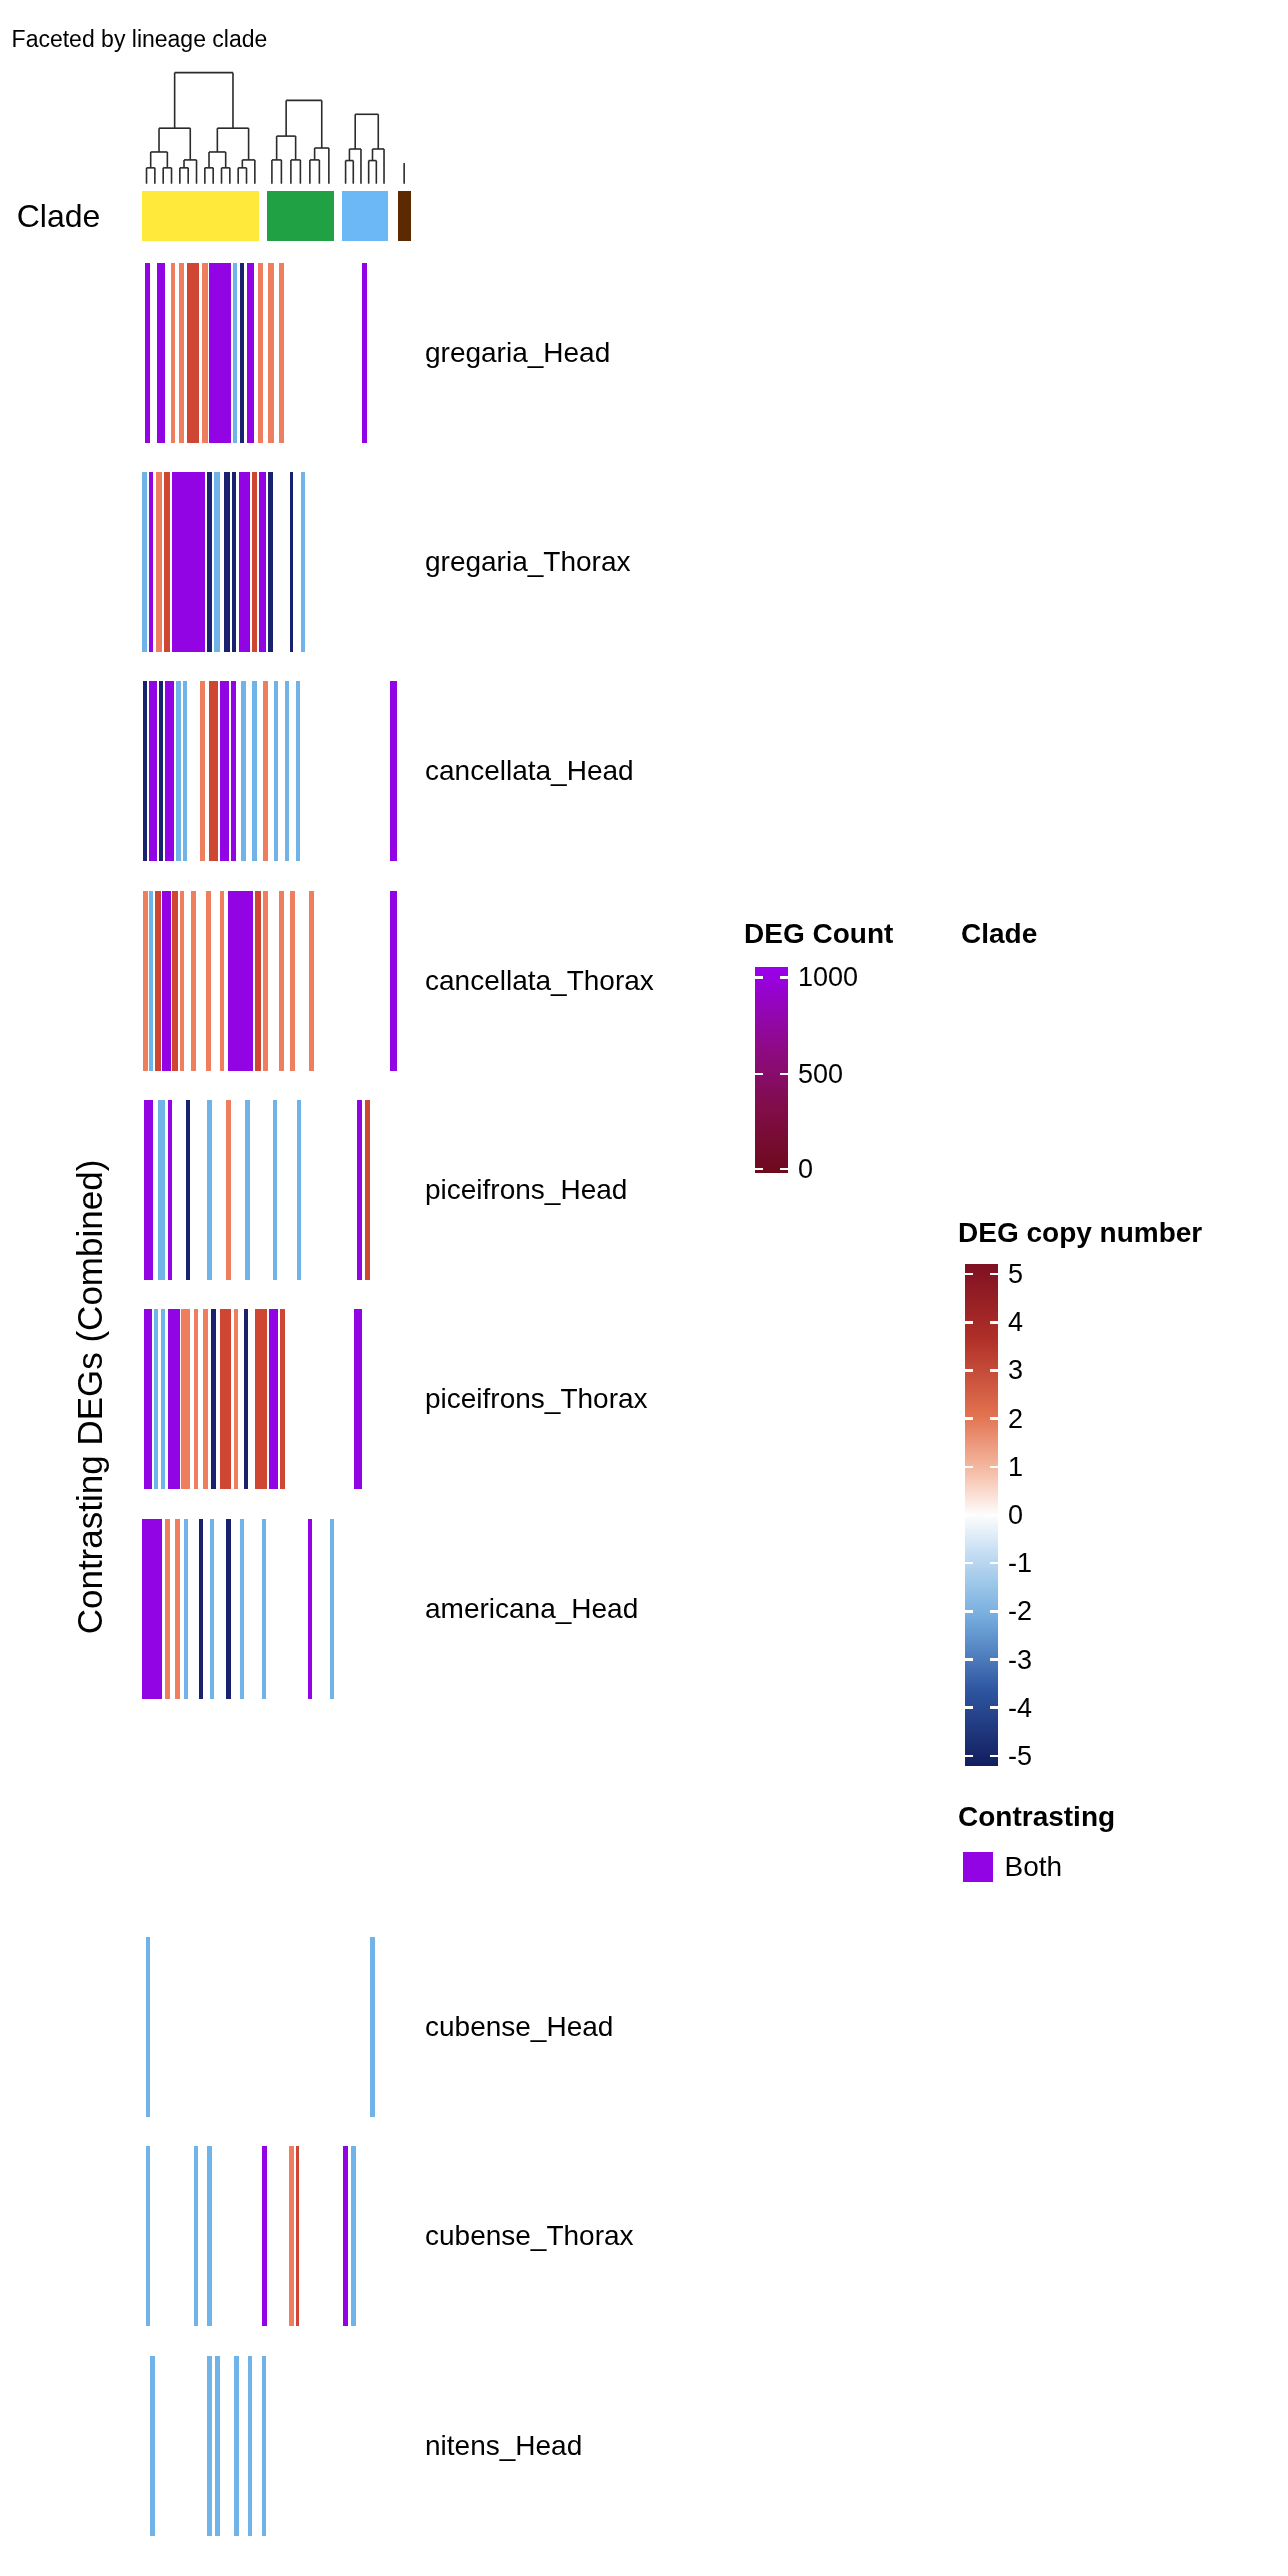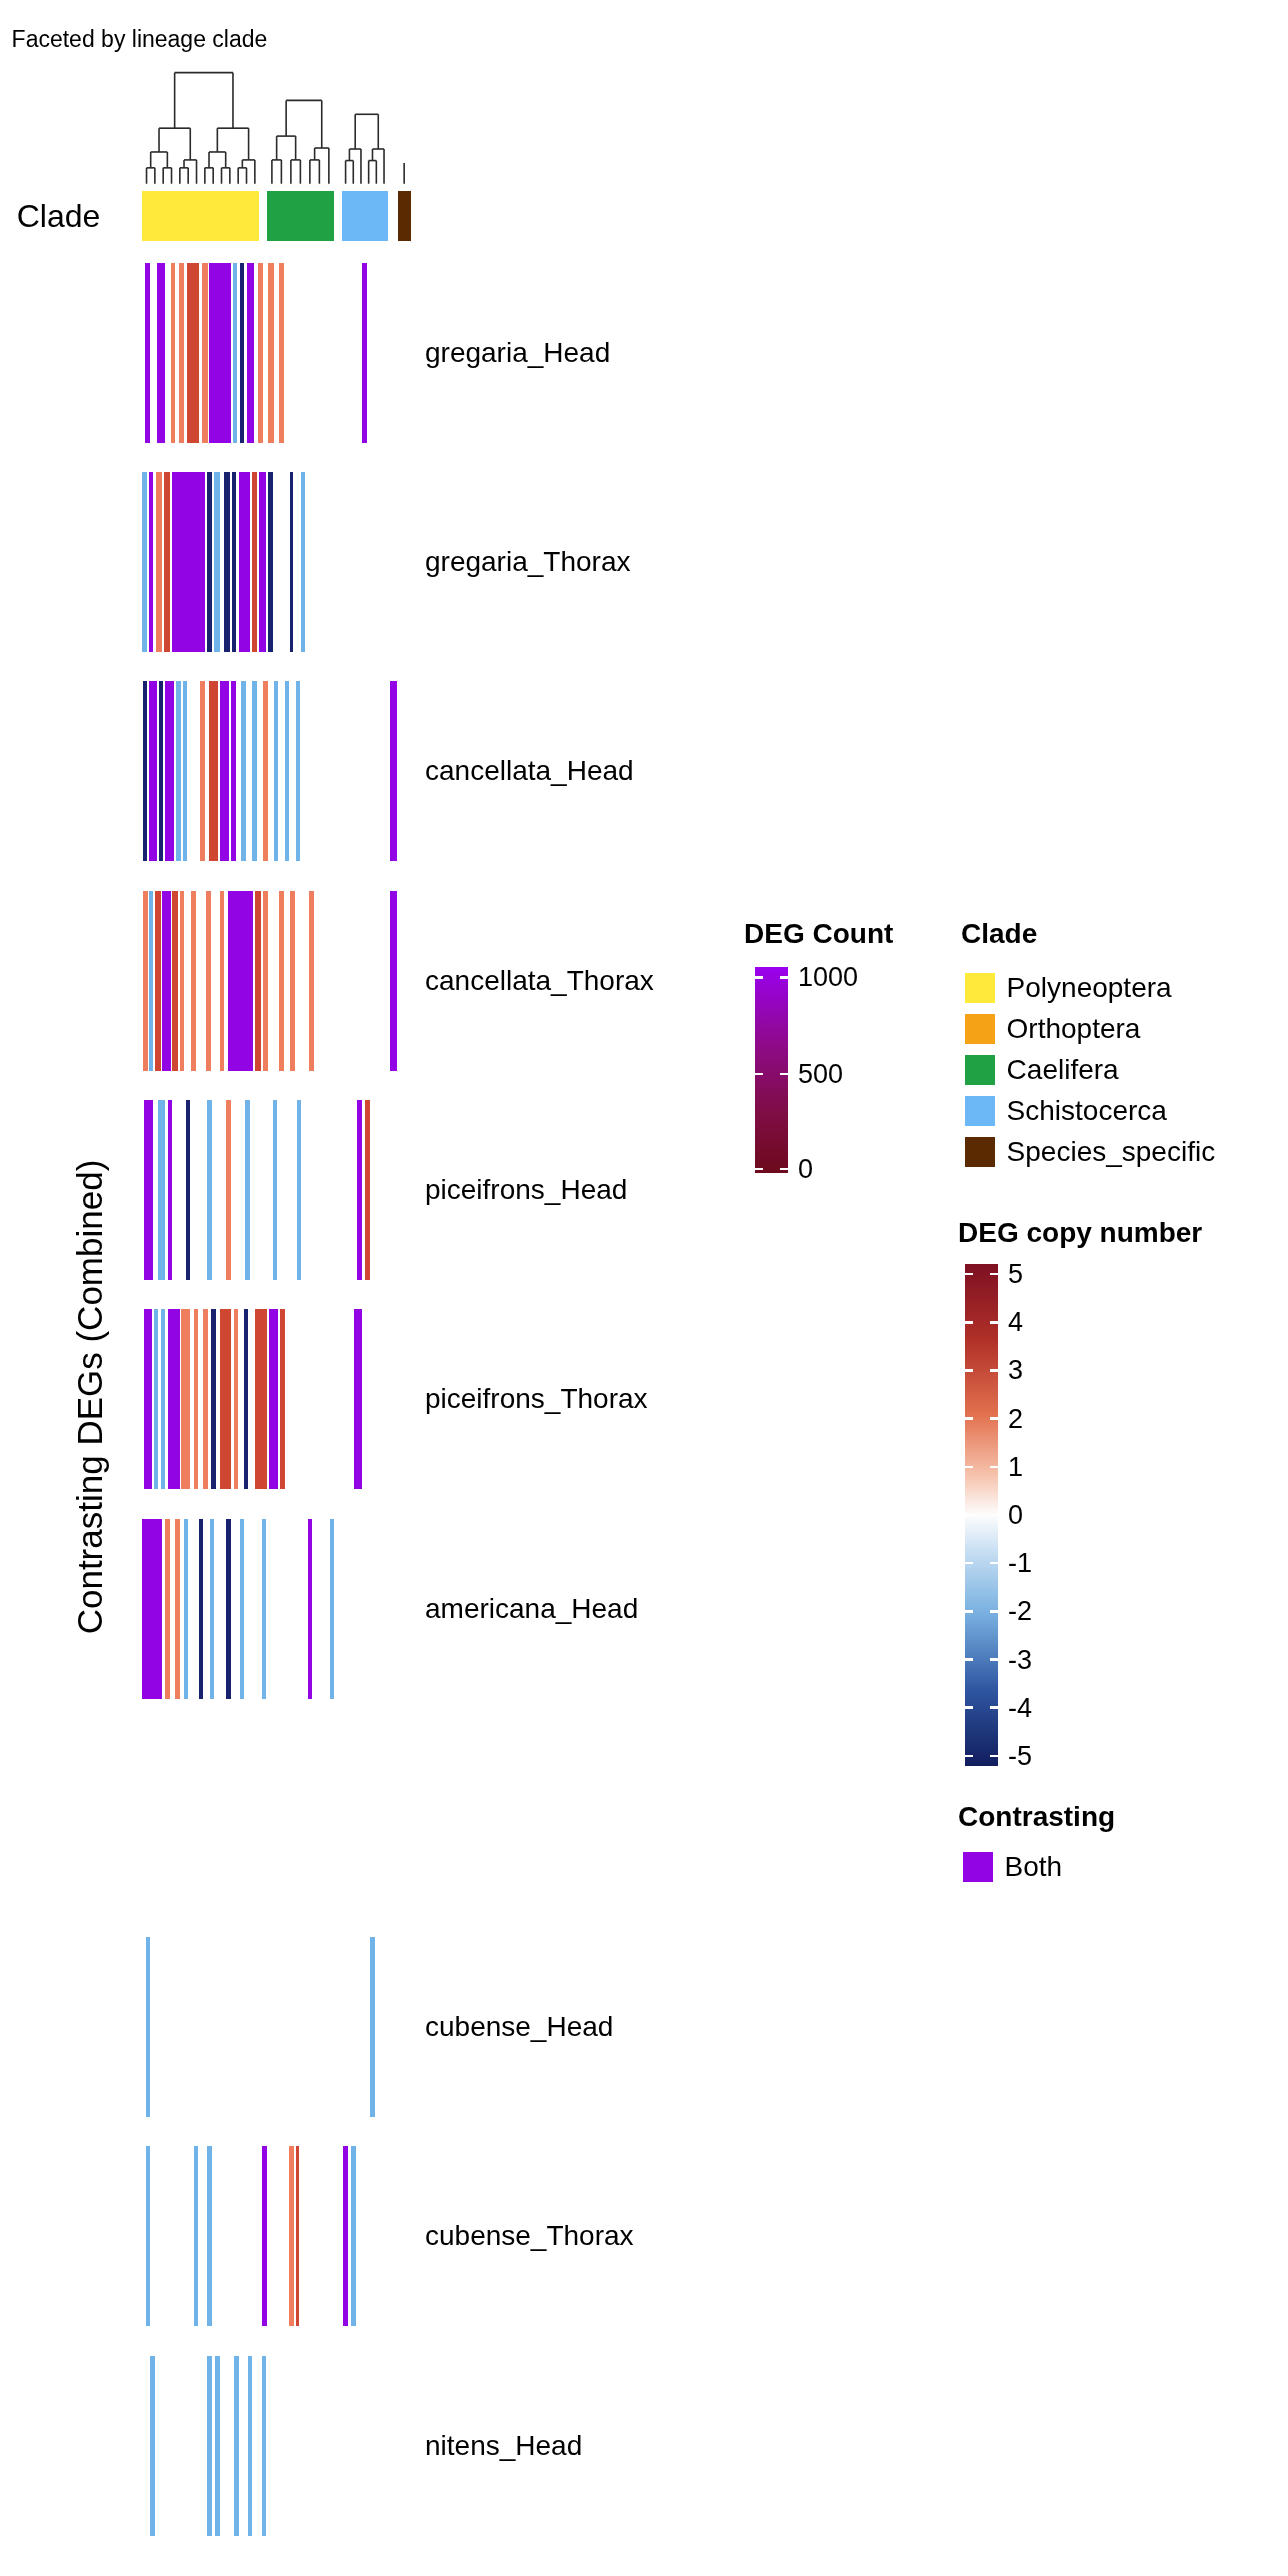--- a/index.html
+++ b/index.html
@@ -311,42 +311,20 @@
       <div class="cb-tick-label" style="top: 5%;">1000</div>
       <div class="cb-tick-mark left" style="top: calc(52% - 1.3px);"></div>
       <div class="cb-tick-mark right" style="top: calc(52% - 1.3px);"></div>
       <div class="cb-tick-label" style="top: 52%;">500</div>
       <div class="cb-tick-mark left" style="top: calc(98% - 1.3px);"></div>
       <div class="cb-tick-mark right" style="top: calc(98% - 1.3px);"></div>
       <div class="cb-tick-label" style="top: 98%;">0</div>
     </div>
 
   <div class="legend-title" id="clade-legend-title">Clade</div>
-  <div class="legend-items" id="clade-legend-items">
-      <div class="legend-item">
-        <div class="legend-swatch" style="background: rgb(255, 233, 59);"></div>
-        <div class="legend-item-label">Polyneoptera</div>
-      </div>
-      <div class="legend-item">
-        <div class="legend-swatch" style="background: rgb(245, 162, 22);"></div>
-        <div class="legend-item-label">Orthoptera</div>
-      </div>
-      <div class="legend-item">
-        <div class="legend-swatch" style="background: rgb(31, 161, 68);"></div>
-        <div class="legend-item-label">Caelifera</div>
-      </div>
-      <div class="legend-item">
-        <div class="legend-swatch" style="background: rgb(108, 183, 245);"></div>
-        <div class="legend-item-label">Schistocerca</div>
-      </div>
-      <div class="legend-item">
-        <div class="legend-swatch" style="background: rgb(92, 42, 0);"></div>
-        <div class="legend-item-label">Species_specific</div>
-      </div>
-    </div>
 
   <div class="legend-title" id="copy-number-title">DEG copy number</div>
   <div class="colorbar" id="copy-number-bar" style="background: linear-gradient(rgb(126, 16, 34) 0%, rgb(176, 48, 40) 15%, rgb(226, 113, 79) 30%, rgb(246, 194, 172) 42%, rgb(253, 253, 253) 50%, rgb(194, 220, 242) 58%, rgb(118, 174, 223) 70%, rgb(46, 85, 160) 85%, rgb(18, 29, 94) 100%);">
       <div class="cb-tick-mark left" style="top: calc(2% - 1.3px);"></div>
       <div class="cb-tick-mark right" style="top: calc(2% - 1.3px);"></div>
       <div class="cb-tick-label" style="top: 2%;">5</div>
       <div class="cb-tick-mark left" style="top: calc(11.6% - 1.3px);"></div>
       <div class="cb-tick-mark right" style="top: calc(11.6% - 1.3px);"></div>
       <div class="cb-tick-label" style="top: 11.6%;">4</div>
       <div class="cb-tick-mark left" style="top: calc(21.2% - 1.3px);"></div>

